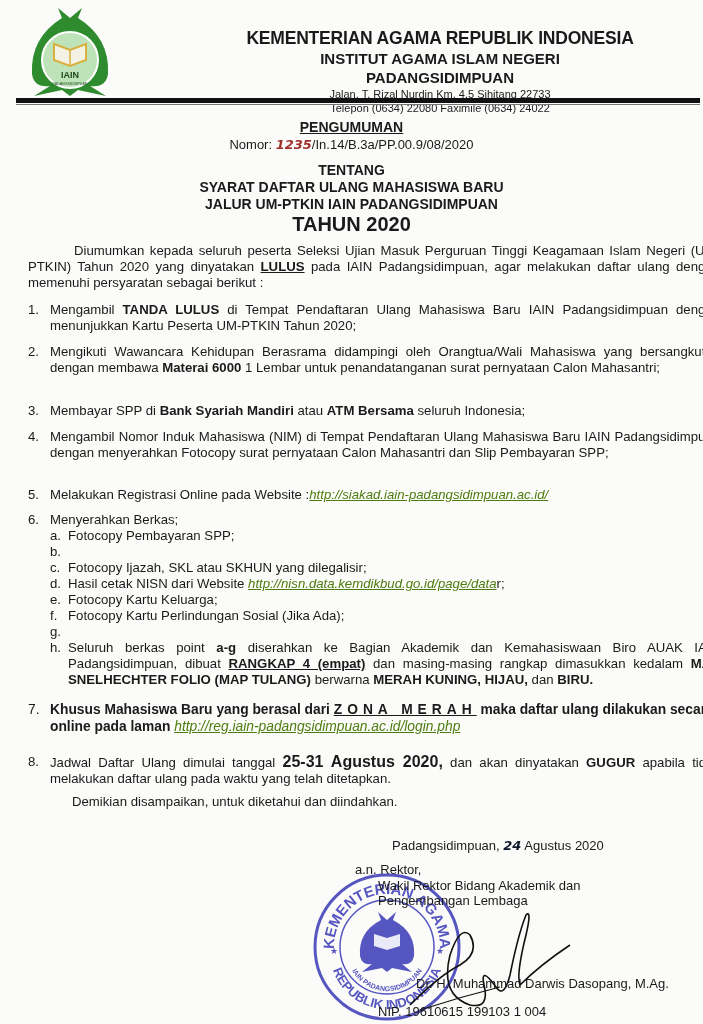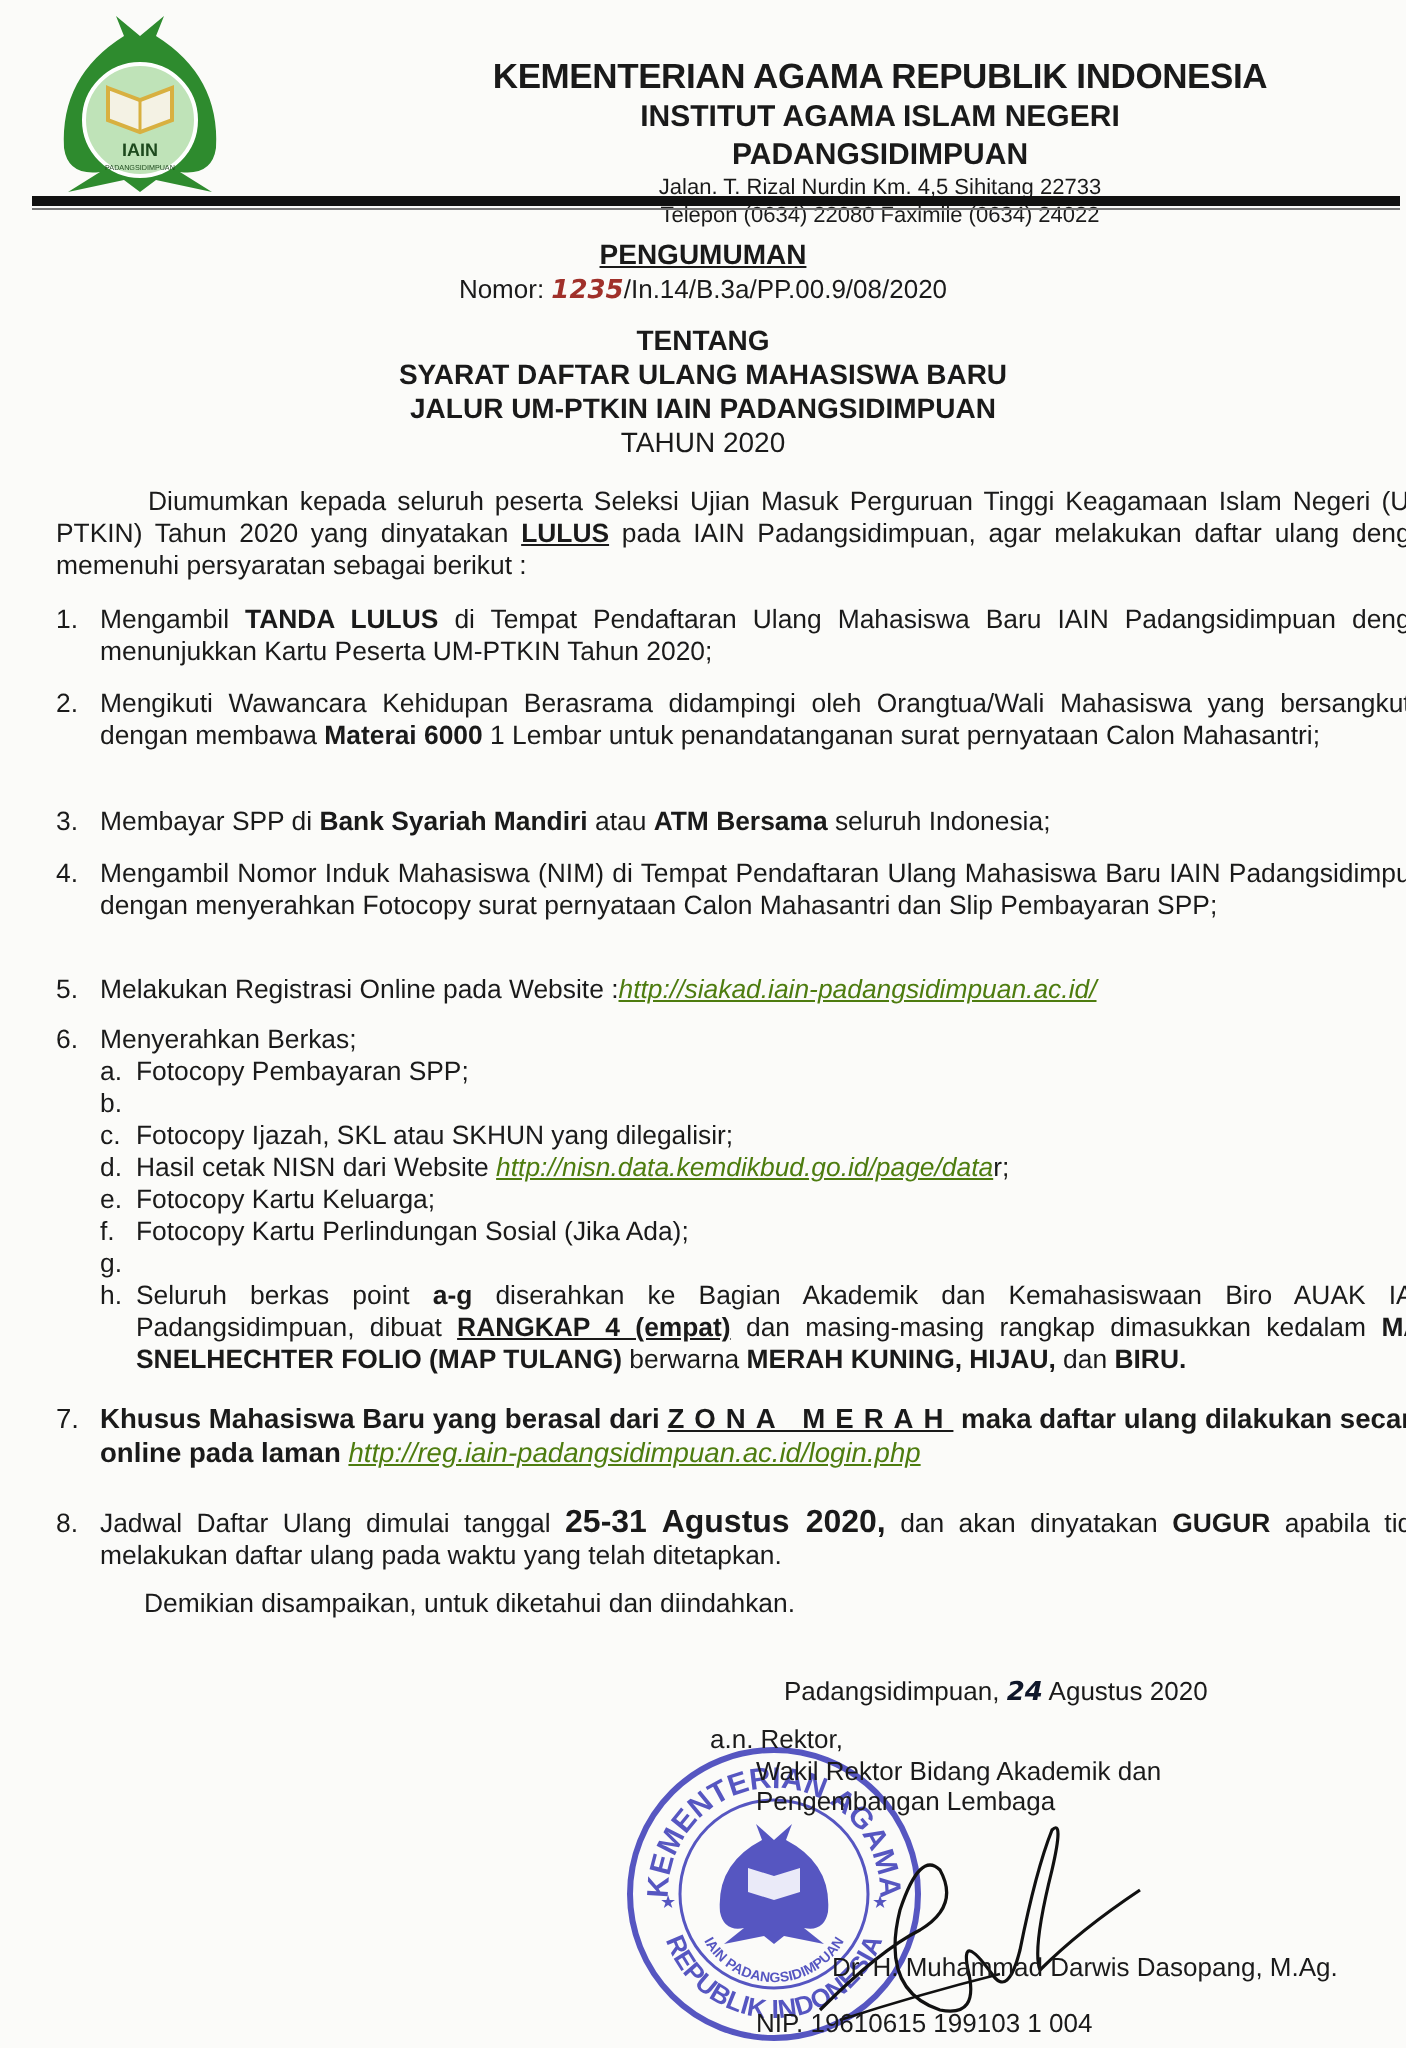--- a/index.html
+++ b/index.html
@@ -23,21 +23,21 @@
   #rule2 { left: 16px; top: 104px; width: 684px; height: 1px; background: #777; }
 
   
   .ctr { position: absolute; left: 0; width: 703px; text-align: center; white-space: nowrap; }
   #title { top: 119px; font-size: 14px; font-weight: bold; text-decoration: underline; }
   #nomor { top: 137px; font-size: 13px; }
   #nomor .hand { font-family: "DejaVu Sans", sans-serif; font-weight: bold; color: #a0302a; font-style: italic; }
   #tentang { top: 162px; font-size: 14px; font-weight: bold; }
   #subj1 { top: 179px; font-size: 14px; font-weight: bold; }
   #subj2 { top: 196px; font-size: 14px; font-weight: bold; }
-  #subj3 { top: 213px; font-size: 14px; font-weight: normal; }
+  #subj3 { top: 213px; font-size: 20px; font-weight: bold; }
 
   
   .body-text { font-size: 13.2px; line-height: 16px; margin-left: 20px; }
   .para { position: absolute; left: 8px; width: 692px; text-align: justify; }
   #intro { top: 243px; text-indent: 46px; }
   .item { position: absolute; left: 8px; width: 692px; display: flex; }
   .num { width: 22px; flex: none; }
   .itxt { flex: 1; text-align: justify; }
   .sub { position: absolute; left: 30px; width: 670px; display: flex; }
   .sletter { width: 18px; flex: none; }

